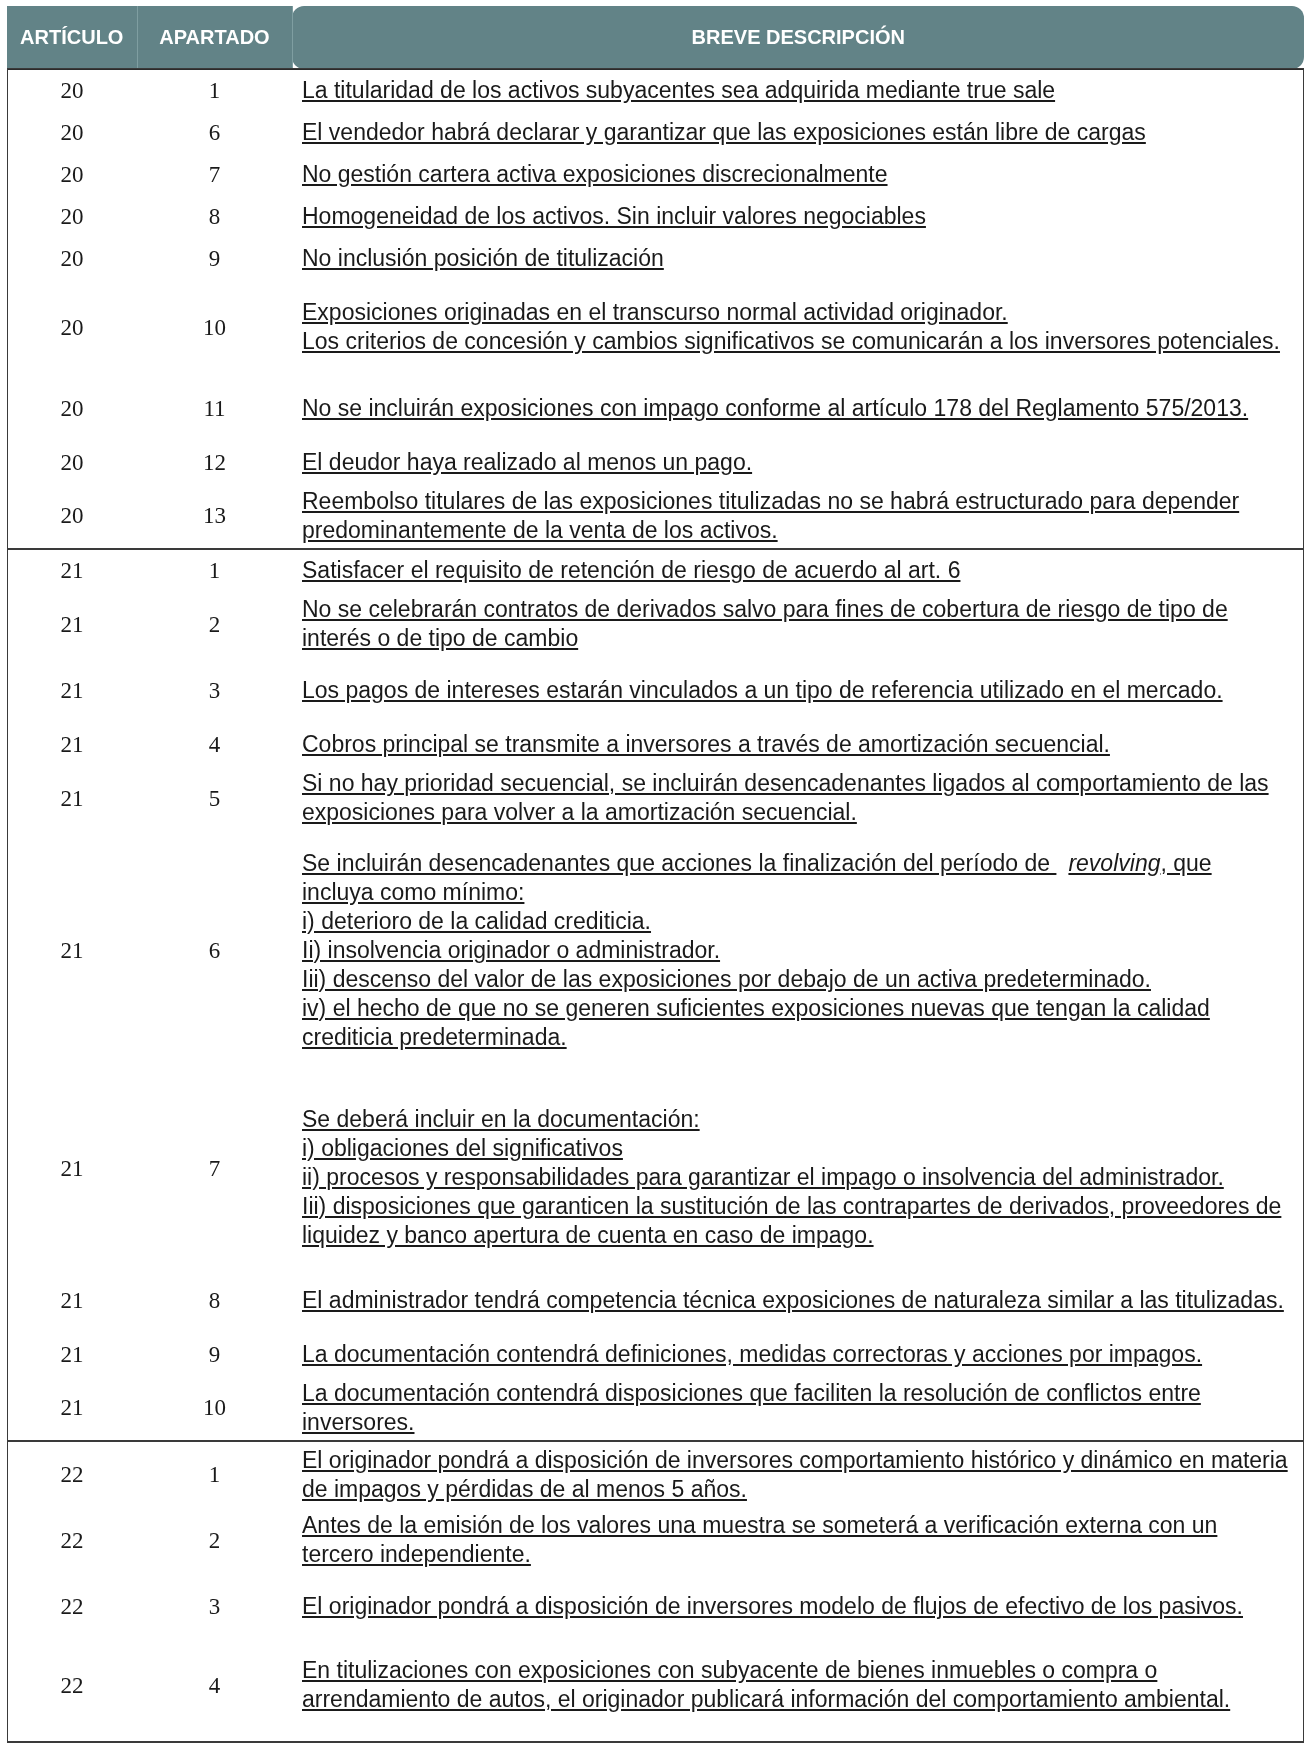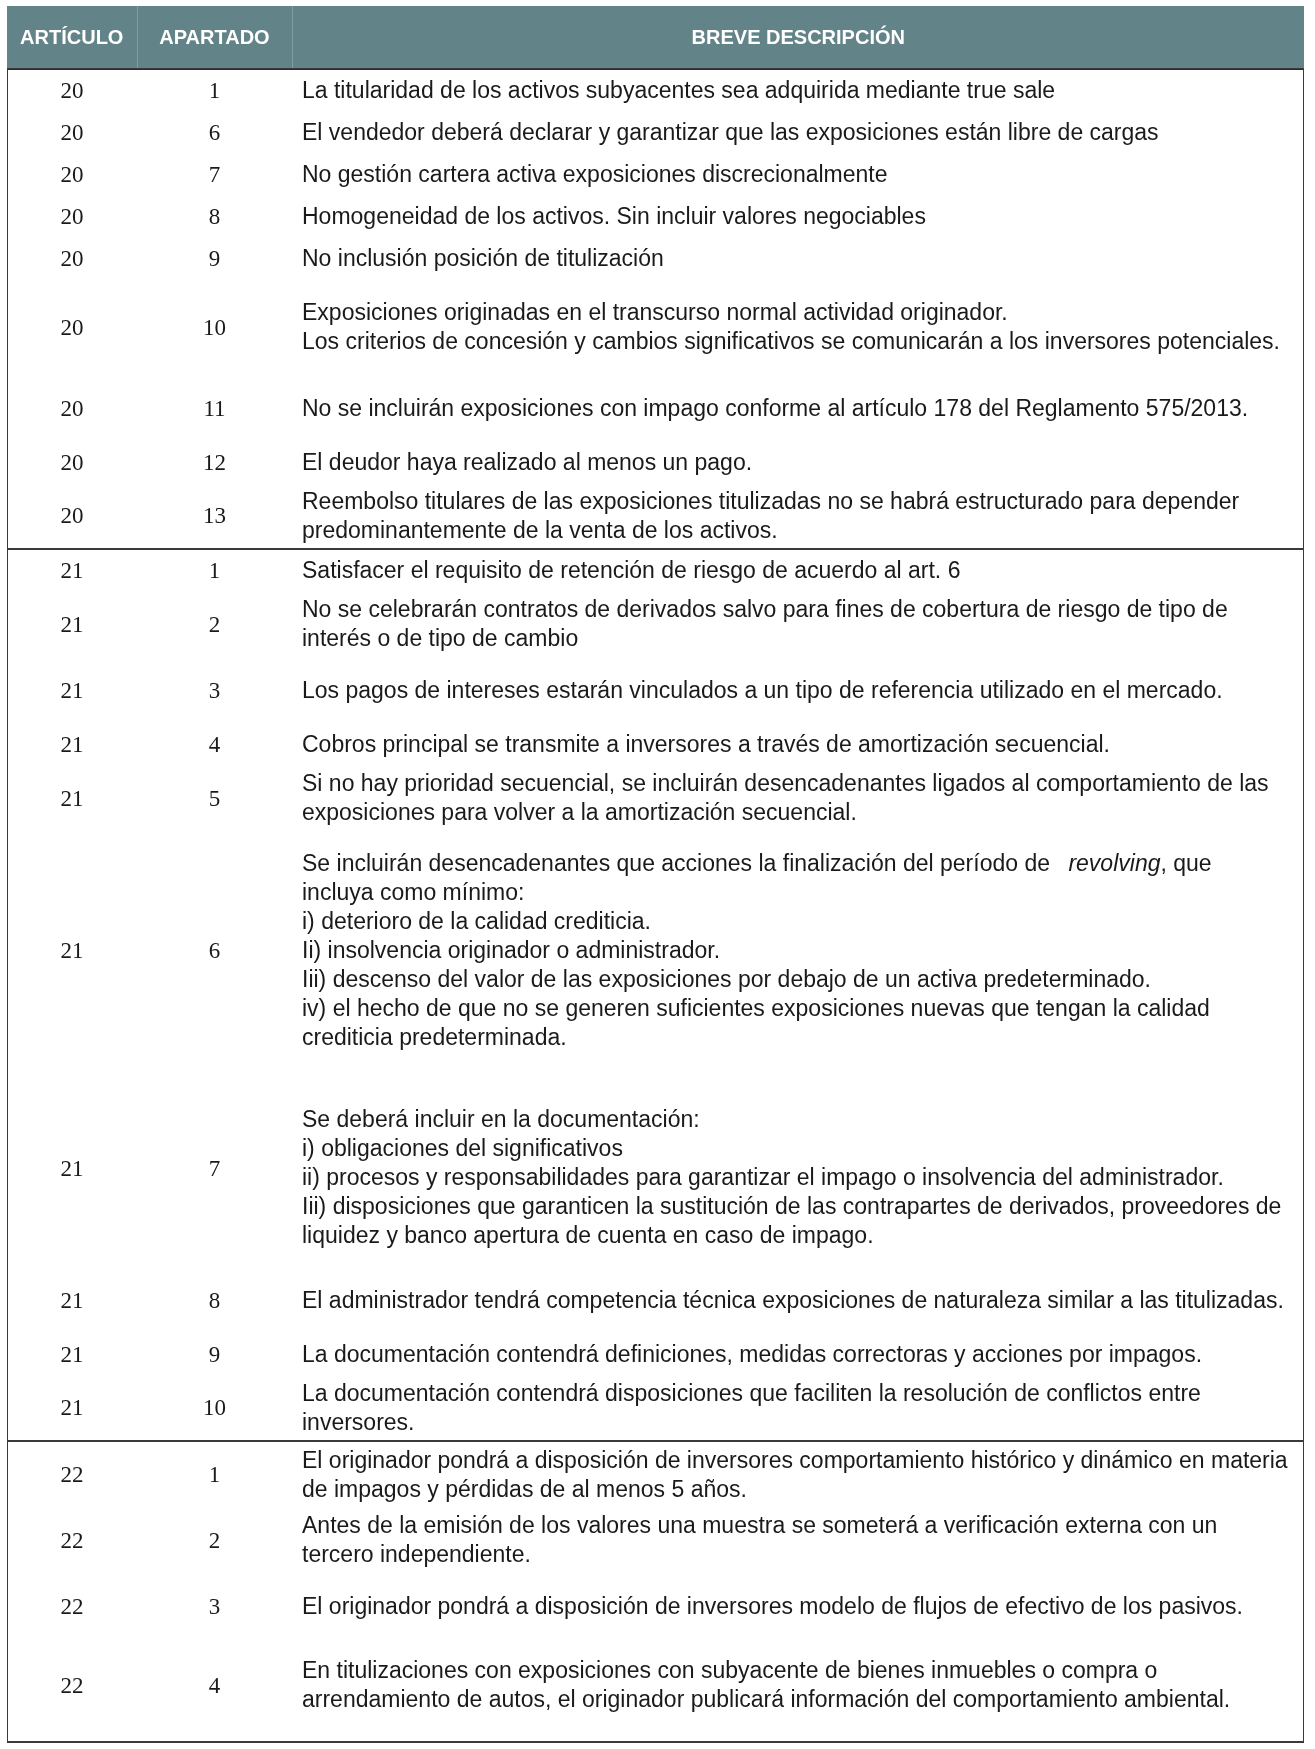--- a/index.html
+++ b/index.html
@@ -6,24 +6,24 @@
   body { width: 1315px; height: 1749px; position: relative; font-family: "Liberation Sans", sans-serif; color: #1a1a1a; }
   .tbl { position: absolute; left: 7px; top: 6px; width: 1297px; border-collapse: collapse; table-layout: fixed; }
   .tbl col.c1 { width: 130px; }
   .tbl col.c2 { width: 155px; }
   .tbl col.c3 { width: 1012px; }
   thead th {
     background: #628387; color: #ffffff; font-weight: bold; font-size: 20px;
     height: 62px; padding: 0; text-align: center; vertical-align: middle;
     border-right: 1px solid #7f9ea1; border-bottom: 2px solid #2b2b2b;
   }
-  thead th:last-child { border-right: none; }
+  thead th:last-child { border-right: none; border-radius: 12px; }
   tbody td { font-size: 23px; line-height: 29px; padding: 0; vertical-align: middle; }
   tbody td.num { text-align: center; font-family: Liberation Serif, serif; }
-  tbody td.desc { text-align: left; padding-left: 10px; padding-right: 16px; }
+  tbody td.desc { text-align: left; padding-left: 10px; padding-right: 16px; text-decoration: underline; }
   tbody tr { height: 42px; }
   tbody tr.h2 { height: 66px; }
   tbody tr.h3 { height: 96px; }
   tbody tr.h3b { height: 92px; }
   tbody tr.big6 { height: 238px; }
   tbody tr.big7 { height: 198px; }
   tbody tr.group-start td { border-top: 2px solid #3a3a3a; }
   .frame { position: absolute; left: 7px; top: 68px; width: 1295px; height: 1672px; border: 1px solid #3a3a3a; border-bottom: 2px solid #3a3a3a; pointer-events: none; }
   .desc .line { display: block; }
   .pad-top { padding-top: 18px !important; }
@@ -51,21 +51,21 @@
       <td class="num">20</td>
       <td class="num">1</td>
       <td class="desc">
           <span class="line">La titularidad de los activos subyacentes sea adquirida mediante true sale</span>
         </td>
     </tr>
     <tr>
       <td class="num">20</td>
       <td class="num">6</td>
       <td class="desc">
-          <span class="line">El vendedor deberá declarar y garantizar que las exposiciones están libre de cargas</span>
+          <span class="line">El vendedor habrá declarar y garantizar que las exposiciones están libre de cargas</span>
         </td>
     </tr>
     <tr>
       <td class="num">20</td>
       <td class="num">7</td>
       <td class="desc">
           <span class="line">No gestión cartera activa exposiciones discrecionalmente</span>
         </td>
     </tr>
     <tr>

